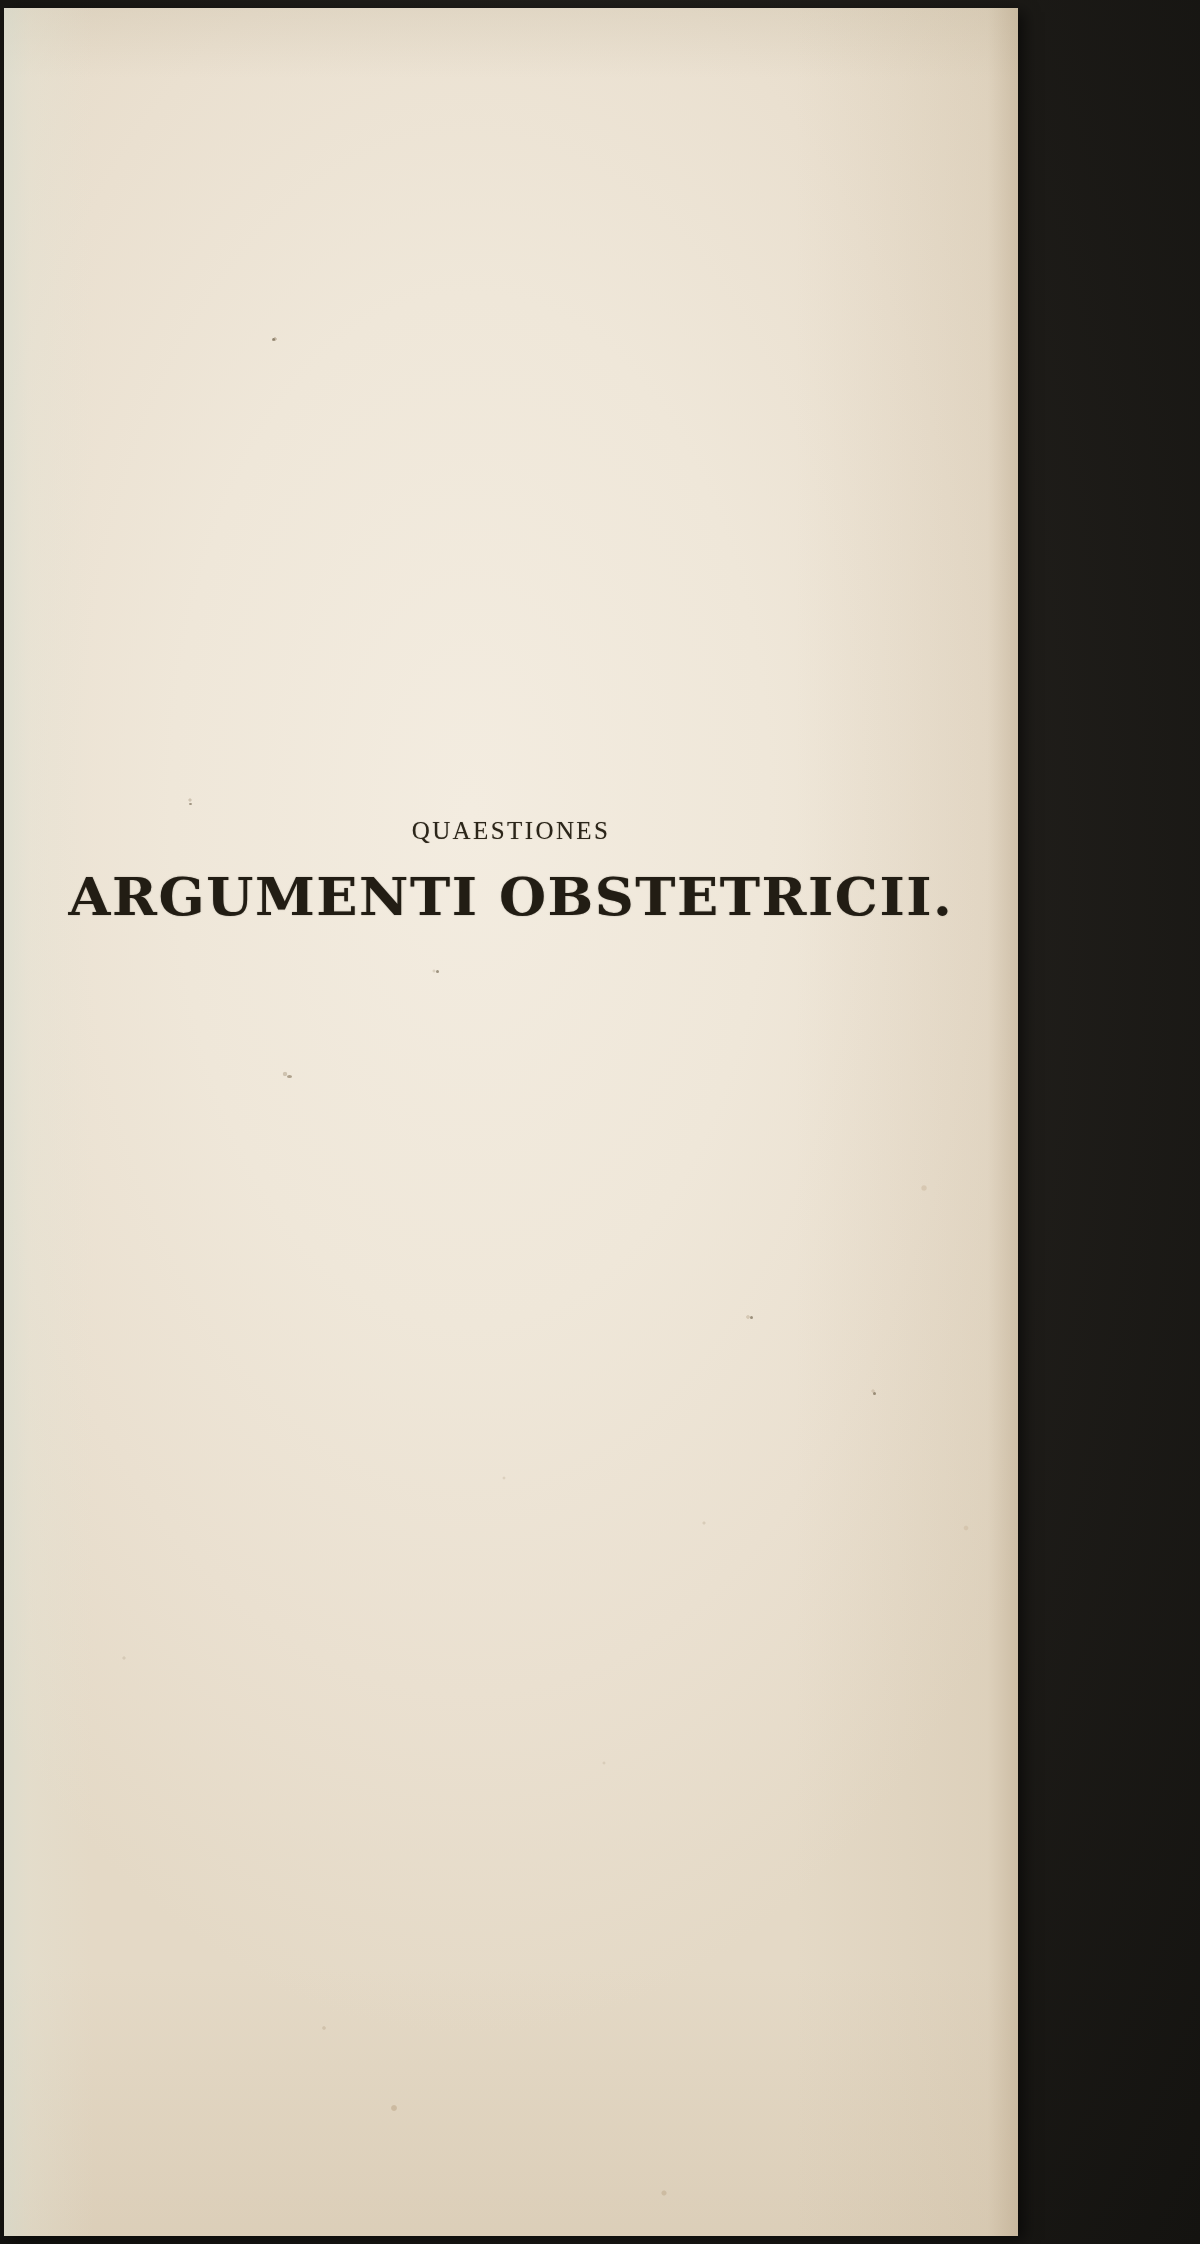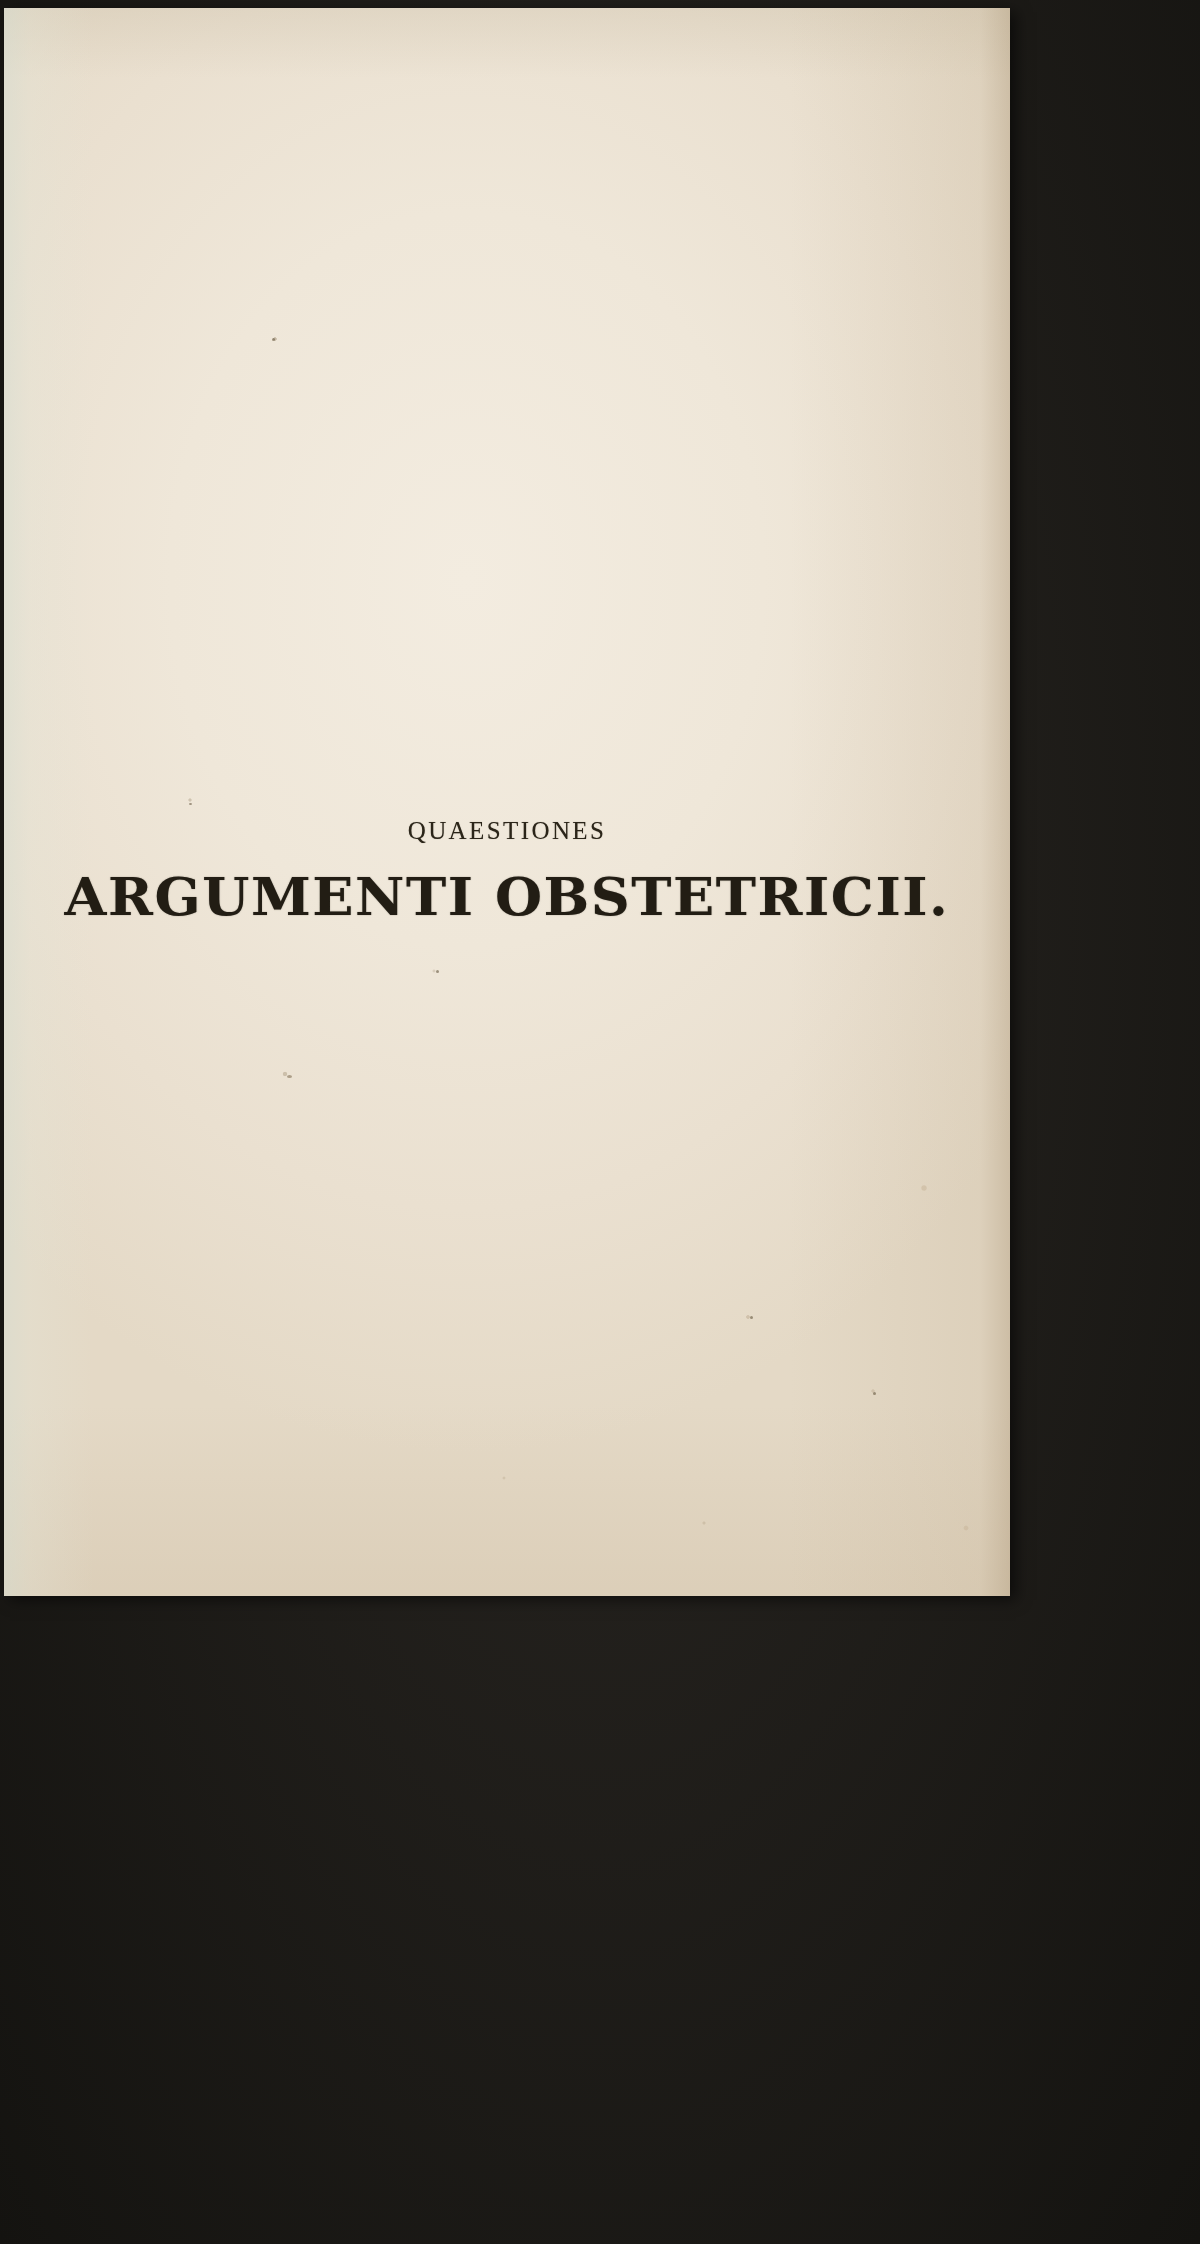--- a/index.html
+++ b/index.html
@@ -22,25 +22,26 @@
     background:
       radial-gradient(ellipse at 50% 40%, #2a2723 0%, #141310 100%);
   }
 
   
   #page {
     position: absolute;
     left: 4px;
     top: 8px;
     width: 1006px;
-    height: 1588px;
+    height: 2228px;
     background:
       radial-gradient(ellipse 70% 55% at 46% 36%, #f3ece0 0%, #efe7d9 42%, #eae0d0 72%, #e4d9c6 100%);
     box-shadow: 6px 4px 14px rgba(0,0,0,0.55);
     overflow: hidden;
+    padding-left: 8px;
   }
 
   
   #page::before {
     content: "";
     position: absolute;
     inset: 0;
     background:
       linear-gradient(to right,
         rgba(215,222,210,0.55) 0px,

